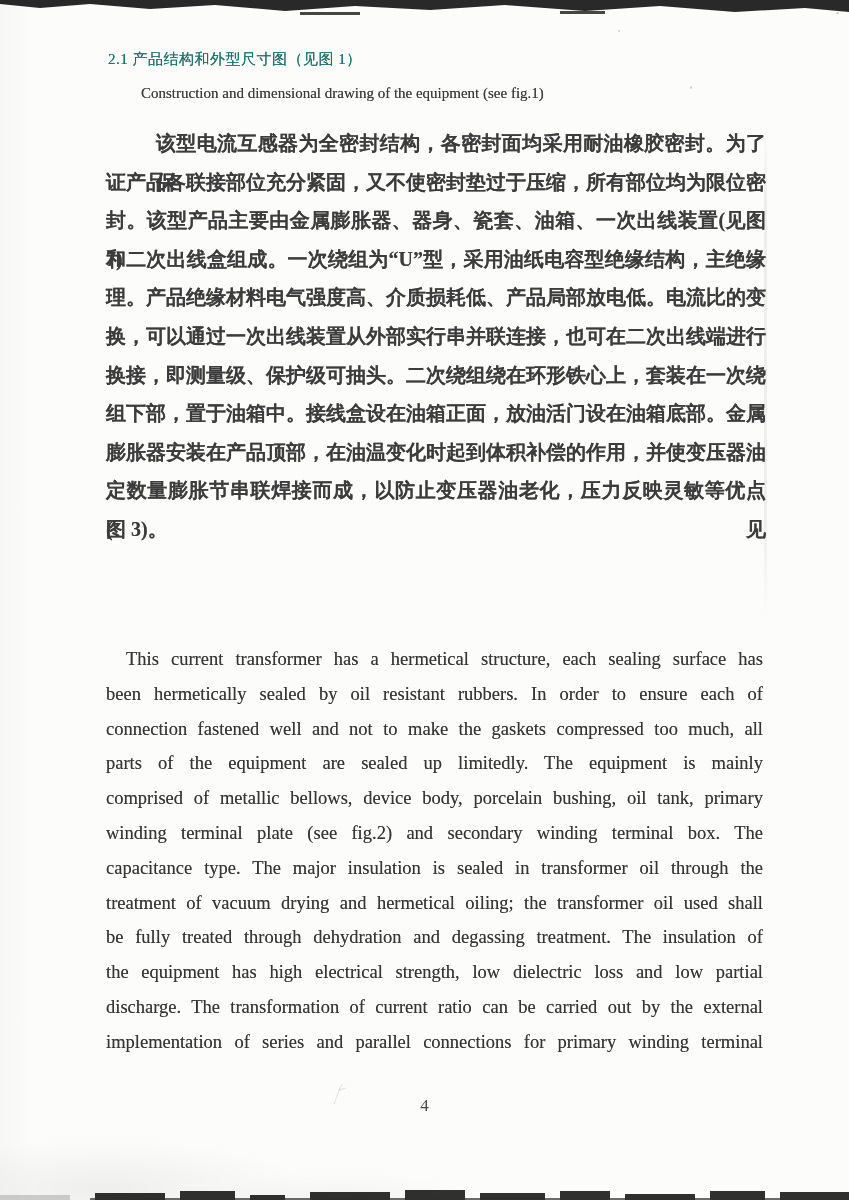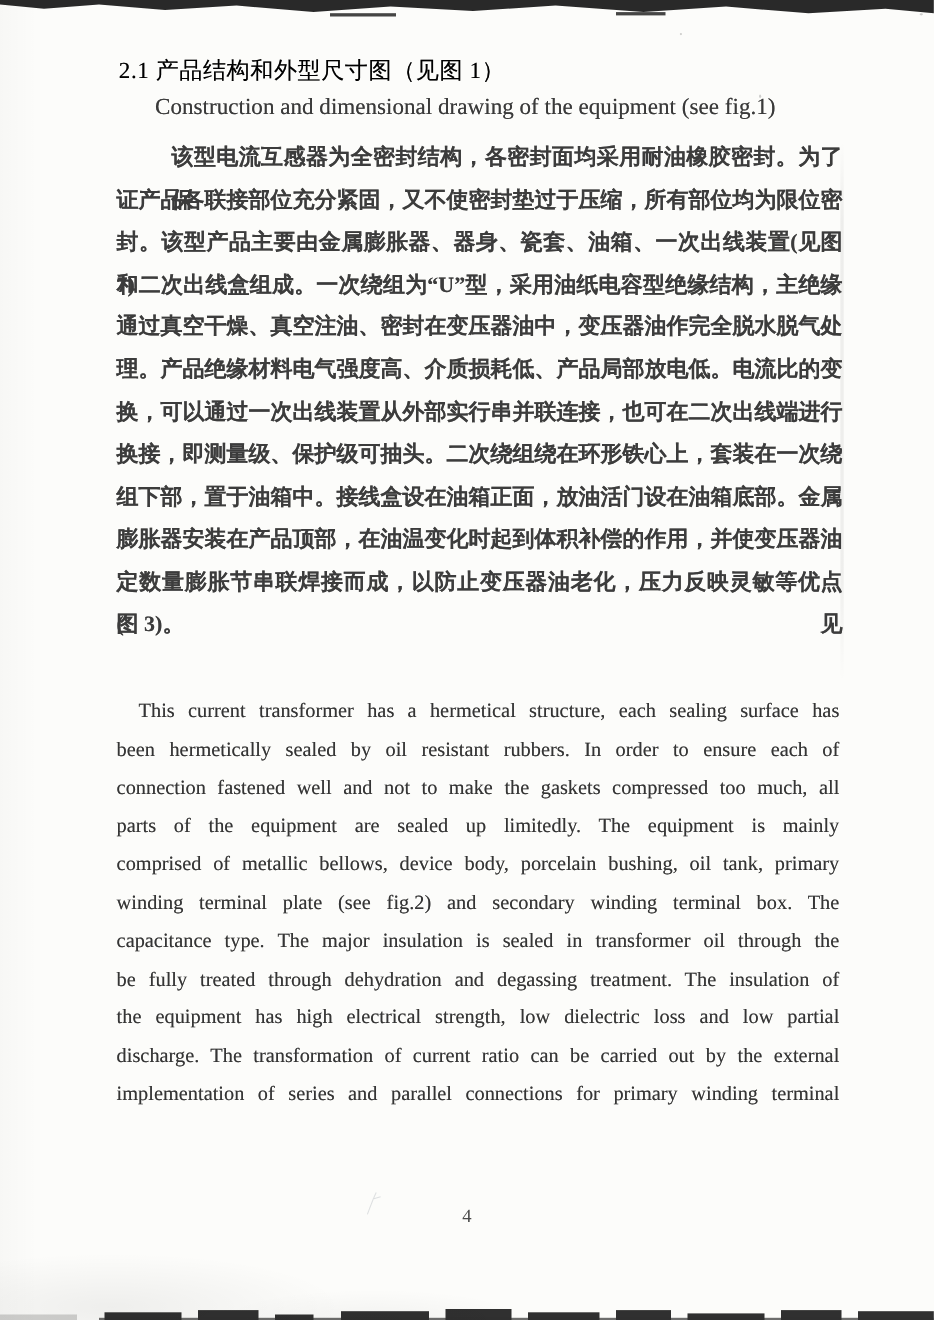--- a/index.html
+++ b/index.html
@@ -24,27 +24,27 @@
   .scan-edge-bottom { position: absolute; bottom: 0; left: 0; width: 849px; height: 16px; }
   .margin-fold-line {
     position: absolute; left: 764px; top: 128px; width: 3px; height: 492px;
     background: linear-gradient(to bottom, transparent, rgba(0,0,0,0.06) 15%, rgba(0,0,0,0.055) 80%, transparent);
   }
   .speck { position: absolute; border-radius: 50%; background: rgba(0,0,0,0.18); }
   .smudge-mark { position: absolute; left: 330px; top: 1082px; opacity: 0.5; }
 
   .heading-cn {
     position: absolute; left: 108px; top: 50px;
-    font-size: 21px; letter-spacing: 0.5px;
-    color: #000000;
+    font-size: 15px; letter-spacing: 0.5px;
+    color: #0f766e;
     text-shadow: 0 0 0.5px rgba(56,56,56,0.7);
   }
   .heading-en {
     position: absolute; left: 141px; top: 85px;
-    font-size: 21px;
+    font-size: 15px;
     color: #3a3a3a;
     text-shadow: 0 0 0.5px rgba(56,56,56,0.7);
   }
   .para-cn {
     position: absolute; left: 106px; top: 124px; width: 660px; font-weight: bold;
   }
   .para-cn .line {
     height: 38.6px; line-height: 38.6px;
     font-size: 20px;
     text-align: justify; text-align-last: justify;
@@ -59,21 +59,21 @@
     position: absolute; left: 106px; top: 630px; width: 657px;
   }
   .para-en .line {
     height: 34.8px; line-height: 34.8px;
     font-size: 18.5px;
     text-align: justify; text-align-last: justify;
     color: #353535;
     text-shadow: 0 0 0.5px rgba(53,53,53,0.6);
     white-space: pre-wrap;
   }
-  .para-en .line.first { padding-left: 20px; }
+  .para-en .line.first { padding-left: 20px; margin-top: 12px; }
 
   .page-number {
     position: absolute; left: 0; top: 1096px; width: 849px;
     text-align: center; font-size: 17px; color: #4a4a4a;
   }
 </style>
 </head>
 <body>
 
 <svg class="scan-edge-top" viewBox="0 0 849 16" preserveAspectRatio="none" aria-hidden="true">
@@ -113,37 +113,37 @@
 
 <div class="heading-cn">2.1 产品结构和外型尺寸图（见图 1）</div>
 
 <div class="heading-en">Construction and dimensional drawing of the equipment (see fig.1)</div>
 
 <div class="para-cn">
   <div class="line first">该型电流互感器为全密封结构，各密封面均采用耐油橡胶密封。为了保</div>
   <div class="line">证产品各联接部位充分紧固，又不使密封垫过于压缩，所有部位均为限位密</div>
   <div class="line">封。该型产品主要由金属膨胀器、器身、瓷套、油箱、一次出线装置(见图 7)</div>
   <div class="line">和二次出线盒组成。一次绕组为“U”型，采用油纸电容型绝缘结构，主绝缘</div>
-  <div class="line">通过真空干燥、真空注油、密封在变压器油中，变压器油作完全脱水脱气处</div>
   <div class="line">理。产品绝缘材料电气强度高、介质损耗低、产品局部放电低。电流比的变</div>
   <div class="line">换，可以通过一次出线装置从外部实行串并联连接，也可在二次出线端进行</div>
   <div class="line">换接，即测量级、保护级可抽头。二次绕组绕在环形铁心上，套装在一次绕</div>
   <div class="line">组下部，置于油箱中。接线盒设在油箱正面，放油活门设在油箱底部。金属</div>
   <div class="line">膨胀器安装在产品顶部，在油温变化时起到体积补偿的作用，并使变压器油</div>
   <div class="line">定数量膨胀节串联焊接而成，以防止变压器油老化，压力反映灵敏等优点 (见</div>
   <div class="line last">图 3)。</div>
 </div>
 
 <div class="para-en">
   <div class="line first">This current transformer has a hermetical structure, each sealing surface has</div>
   <div class="line">been hermetically sealed by oil resistant rubbers. In order to ensure each of</div>
   <div class="line">connection fastened well and not to make the gaskets compressed too much, all</div>
   <div class="line">parts of the equipment are sealed up limitedly. The equipment is mainly</div>
   <div class="line">comprised of metallic bellows, device body, porcelain bushing, oil tank, primary</div>
   <div class="line">winding terminal plate (see fig.2) and secondary winding terminal box. The</div>
   <div class="line">capacitance type. The major insulation is sealed in transformer oil through the</div>
+  <div class="line">treatment of vacuum drying and hermetical oiling; the transformer oil used shall</div>
   <div class="line">be fully treated through dehydration and degassing treatment. The insulation of</div>
   <div class="line">the equipment has high electrical strength, low dielectric loss and low partial</div>
   <div class="line">discharge. The transformation of current ratio can be carried out by the external</div>
   <div class="line">implementation of series and parallel connections for primary winding terminal</div>
 </div>
 
 <div class="page-number">4</div>
 
 </body></html>

